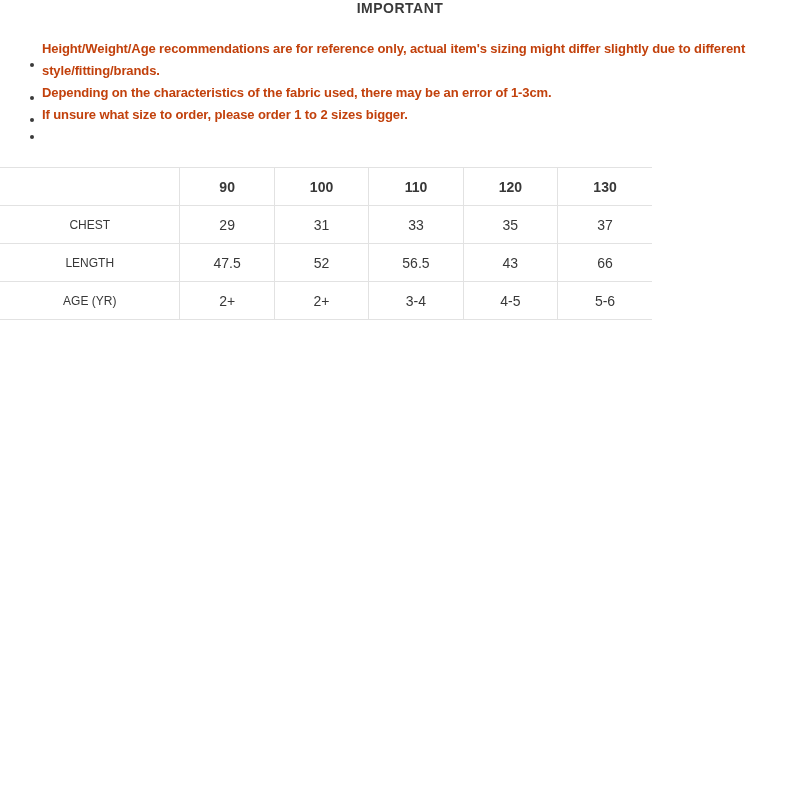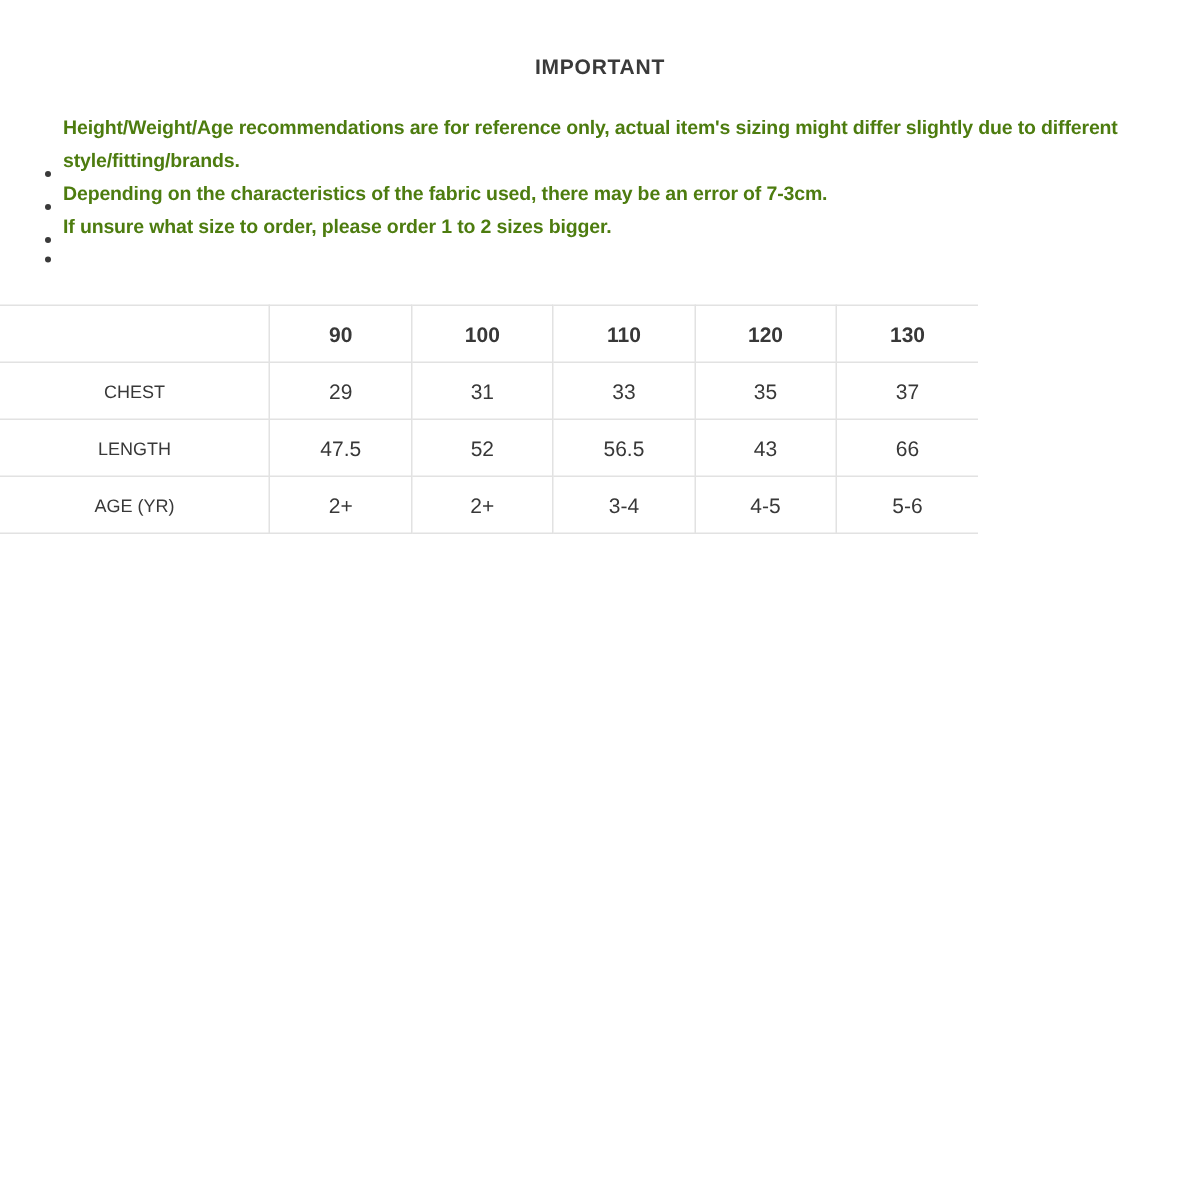--- a/index.html
+++ b/index.html
@@ -6,40 +6,39 @@
   html, body {
     width: 800px; height: 800px;
     background: #ffffff;
     font-family: "Liberation Sans", sans-serif;
     color: #3a3a3a;
     overflow: hidden;
   }
   .page { width: 800px; height: 800px; background: #ffffff; }
 
   .title {
-    margin-top: 36px;
     text-align: center;
     font-size: 14px;
     font-weight: bold;
     letter-spacing: 0.5px;
     color: #3a3a3a;
   }
 
   .notes {
     list-style: none;
     margin: 22px 34px 0 30px;
   }
   .note-item {
     display: flex;
-    align-items: flex-end;
+    align-items: center;
     font-size: 13px;
     font-weight: bold;
     line-height: 22px;
     letter-spacing: -0.1px;
-    color: #4d7c0f;
+    color: #c2410c;
   }
   .bullet {
     flex: none;
     width: 4px; height: 4px;
     border-radius: 50%;
     background: #3a3a3a;
     margin: 9px 8px 0 0;
   }
 
   .table-wrap { margin-top: 28px; width: 652px; }
@@ -70,21 +69,21 @@
 
   <div class="title">IMPORTANT</div>
 
   <ul class="notes">
     <li class="note-item">
       <span class="bullet"></span>
       <span>Height/Weight/Age recommendations are for reference only, actual item's sizing might differ slightly due to different style/fitting/brands.</span>
     </li>
     <li class="note-item">
       <span class="bullet"></span>
-      <span>Depending on the characteristics of the fabric used, there may be an error of 7-3cm.</span>
+      <span>Depending on the characteristics of the fabric used, there may be an error of 1-3cm.</span>
     </li>
     <li class="note-item">
       <span class="bullet"></span>
       <span>If unsure what size to order, please order 1 to 2 sizes bigger.</span>
     </li>
     <li class="note-item">
       <span class="bullet"></span>
     </li>
   </ul>
 

